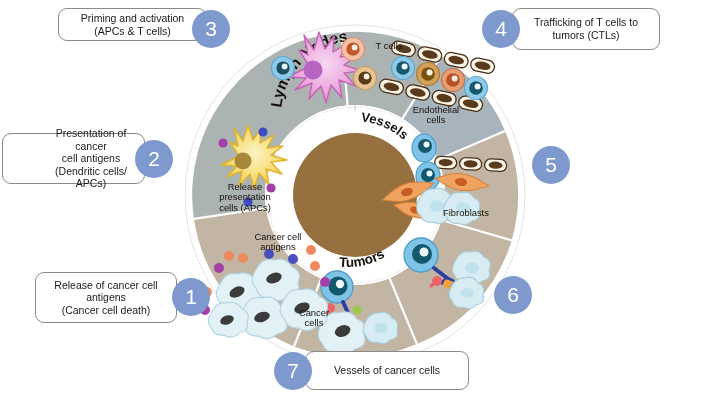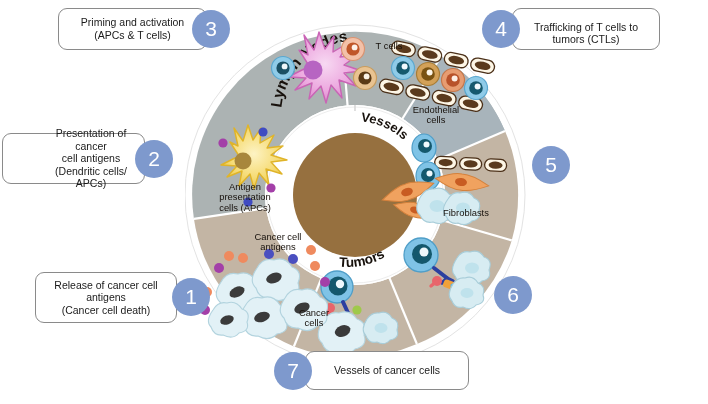--- a/index.html
+++ b/index.html
@@ -374,40 +374,40 @@
           <circle cx="44" cy="246" r="5" fill="#ef8a5e"></circle>
         </g>
       </g>
     </svg>
 
     <div class="sectorlabel" style="left:178px;top:31px;width:52px;">T cells</div>
 
     <div class="sectorlabel" style="left:218px;top:95px;width:66px;">Endothelial
 cells</div>
 
-    <div class="sectorlabel" style="left:23px;top:172px;width:74px;">Antigen
+    <div class="sectorlabel" style="left:23px;top:172px;width:74px;">Release
 presentation
 cells (APCs)</div>
 
     <div class="sectorlabel" style="left:250px;top:198px;width:62px;">Fibroblasts</div>
 
     <div class="sectorlabel" style="left:58px;top:222px;width:70px;text-align:center;">Cancer cell
 antigens</div>
 
     <div class="sectorlabel" style="left:106px;top:298px;width:46px;">Cancer
 cells</div>
   </div>
 
-  <div class="callout" style="left:58px;top:8px;width:149px;height:42px;">
+  <div class="callout" style="left:58px;top:8px;width:149px;height:33px;">
     <span class="ctext">Priming and activation
 (APCs &amp; T cells)</span>
   </div>
   <div class="badge" style="left:192px;top:10px;width:38px;height:38px;">3</div>
 
-  <div class="callout" style="left:512px;top:8px;width:148px;height:42px;align-items:flex-end;">
+  <div class="callout" style="left:512px;top:8px;width:148px;height:42px;">
     <span class="ctext">Trafficking of T cells to
 tumors (CTLs)</span>
   </div>
   <div class="badge" style="left:482px;top:10px;width:38px;height:38px;">4</div>
 
   <div class="callout" style="left:2px;top:133px;width:143px;height:51px;padding-left:40px;">
     <span class="ctext">Presentation of cancer
 cell antigens
 (Dendritic cells/ APCs)</span>
   </div>

